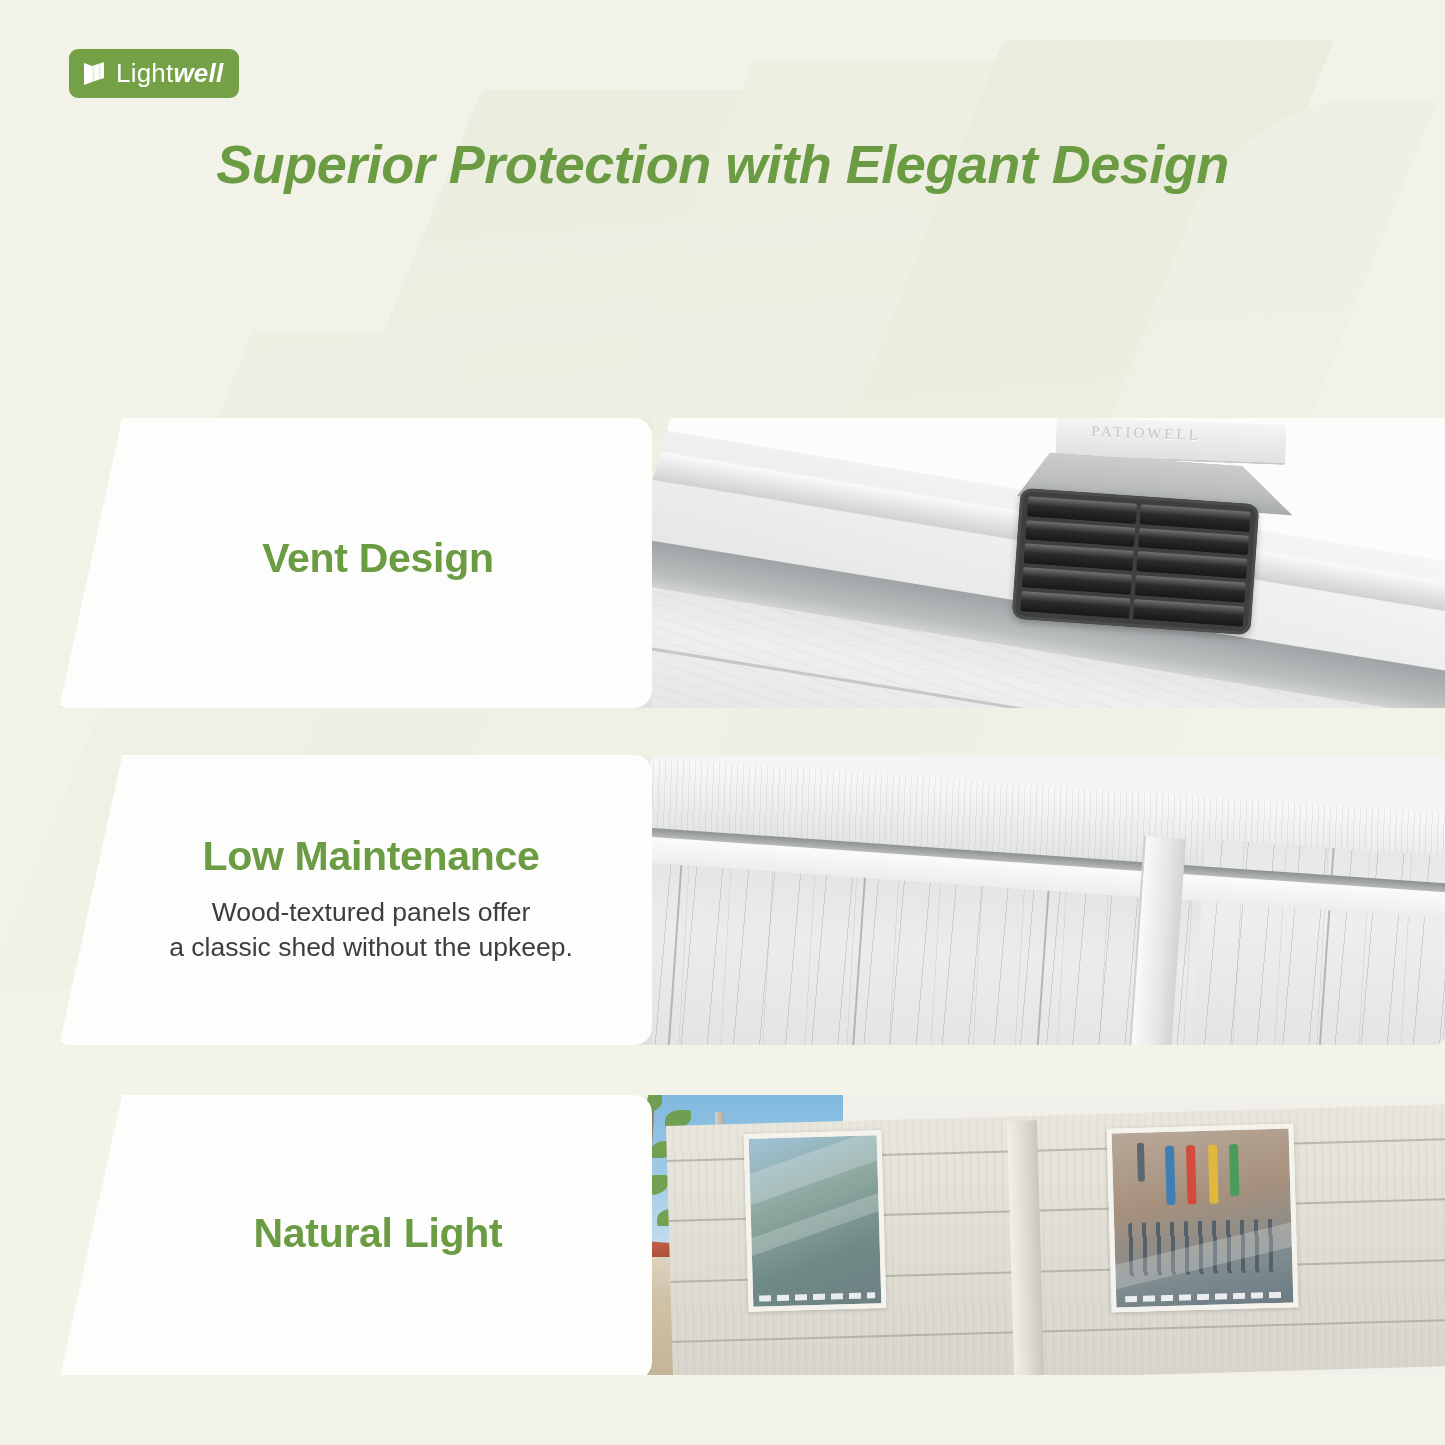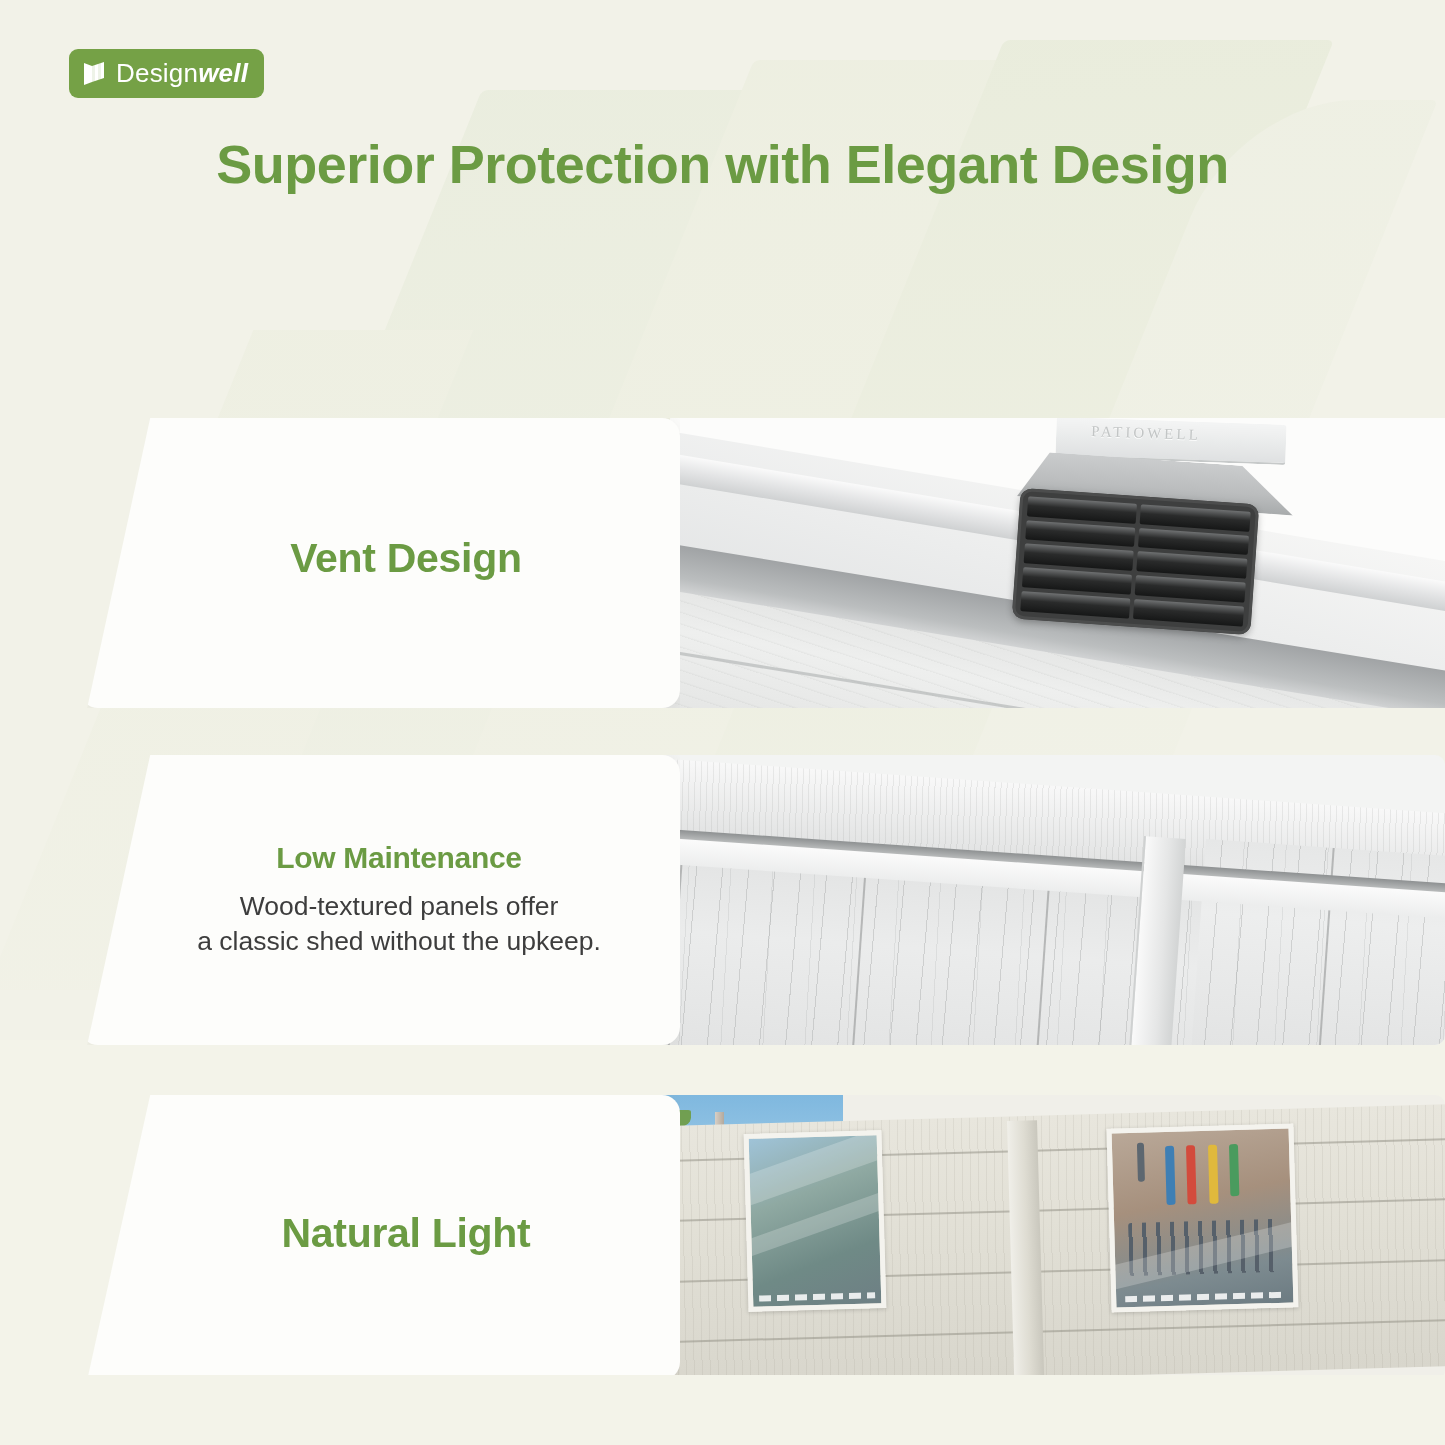--- a/index.html
+++ b/index.html
@@ -56,59 +56,59 @@
     height:49px;padding:0 16px 0 12px;
     background:#75a146;border-radius:9px;
     display:flex;align-items:center;gap:9px;
     box-sizing:border-box;
   }
   .logo-icon{width:26px;height:28px;display:block;}
   .logo-text{color:#ffffff;font-size:26px;letter-spacing:.2px;white-space:nowrap;}
   .logo-text .lw{font-weight:bold;font-style:italic;}
 
   
-  .header{position:absolute;left:0;right:0;top:134px;text-align:center;}
+  .header{position:absolute;left:0;right:0;top:134px;text-align:center;font-style:italic;}
   .headline{
     margin:0;font-size:54px;font-weight:bold;color:#6b9b43;
     letter-spacing:-.5px;line-height:1.12;
   }
   .subhead{
     margin:14px auto 0;max-width:1250px;
     font-size:28.5px;color:#3b3b3b;line-height:1.55;font-weight:400;
   }
 
   
   .row{position:absolute;left:0;right:0;}
   .row-1{top:418px;height:290px;}
   .row-2{top:755px;height:290px;}
   .row-3{top:1095px;height:285px;}
 
   .card{
-    position:absolute;left:80px;top:0;width:600px;height:100%;
+    position:absolute;left:52px;top:0;width:600px;height:100%;
     background:#fdfdfb;
     clip-path:polygon(11.7% 0%, 100% 0%, 100% 100%, 1.2% 100%);
     border-radius:18px;
     box-shadow:0 2px 14px rgba(120,120,100,.10);
     display:flex;flex-direction:column;justify-content:center;
     align-items:center;
     box-sizing:border-box;
     padding:0 38px 0 90px;
     z-index:3;
   }
   .card-title{
     margin:0 0 8px 0;color:#6b9b43;font-weight:bold;letter-spacing:-.3px;
     font-size:40px;line-height:1.1;text-align:center;
   }
   .card-body{
     margin:0;color:#3d3d3d;font-size:26.5px;line-height:1.34;text-align:center;
     white-space:pre-line;
   }
   .card-1 .card-title{font-size:41px;}
   .card-2{padding-left:76px;}
-  .card-2 .card-title{font-size:30px;margin-bottom:15px;}
+  .card-2 .card-title{font-size:41px;margin-bottom:15px;}
   .card-3 .card-title{font-size:41px;}
 
   
   .photo{
     position:absolute;top:0;height:100%;right:0;
     overflow:hidden;z-index:1;
   }
   .photo-1{left:560px;clip-path:polygon(12.5% 0%,100% 0%,100% 100%,3% 100%);}
   .photo-2{left:560px;clip-path:polygon(10.5% 0%,100% 0%,100% 100%,2% 100%);border-radius:0 10px 10px 0;}
   .photo-3{left:560px;clip-path:polygon(10% 0%,100% 0%,100% 100%,1.5% 100%);border-radius:0 10px 10px 0;}
@@ -278,21 +278,21 @@
 </div>
 
 <div class="logo">
   <svg class="logo-icon" viewBox="0 0 26 28">
     <path d="M3 3 L3 25 L11 22 L11 6 Z" fill="#ffffff"></path>
     <path d="M11 6 L11 22 L14 21 L14 5 Z" fill="#eef3e8"></path>
     <path d="M14 5 L14 21 L17 20 L17 4 Z" fill="#ffffff"></path>
     <path d="M17 4 L17 20 L20 19 L20 3 Z" fill="#eef3e8"></path>
     <path d="M20 3 L20 19 L23 18 L23 2 Z" fill="#ffffff"></path>
   </svg>
-  <span class="logo-text"><span>Design</span><span class="lw">well</span></span>
+  <span class="logo-text"><span>Light</span><span class="lw">well</span></span>
 </div>
 
 <div class="header">
   <h1 class="headline">Superior Protection with Elegant Design</h1>
 </div>
 
 <div class="row row-1">
 
   <div class="photo photo-1">
     <div class="p1">

